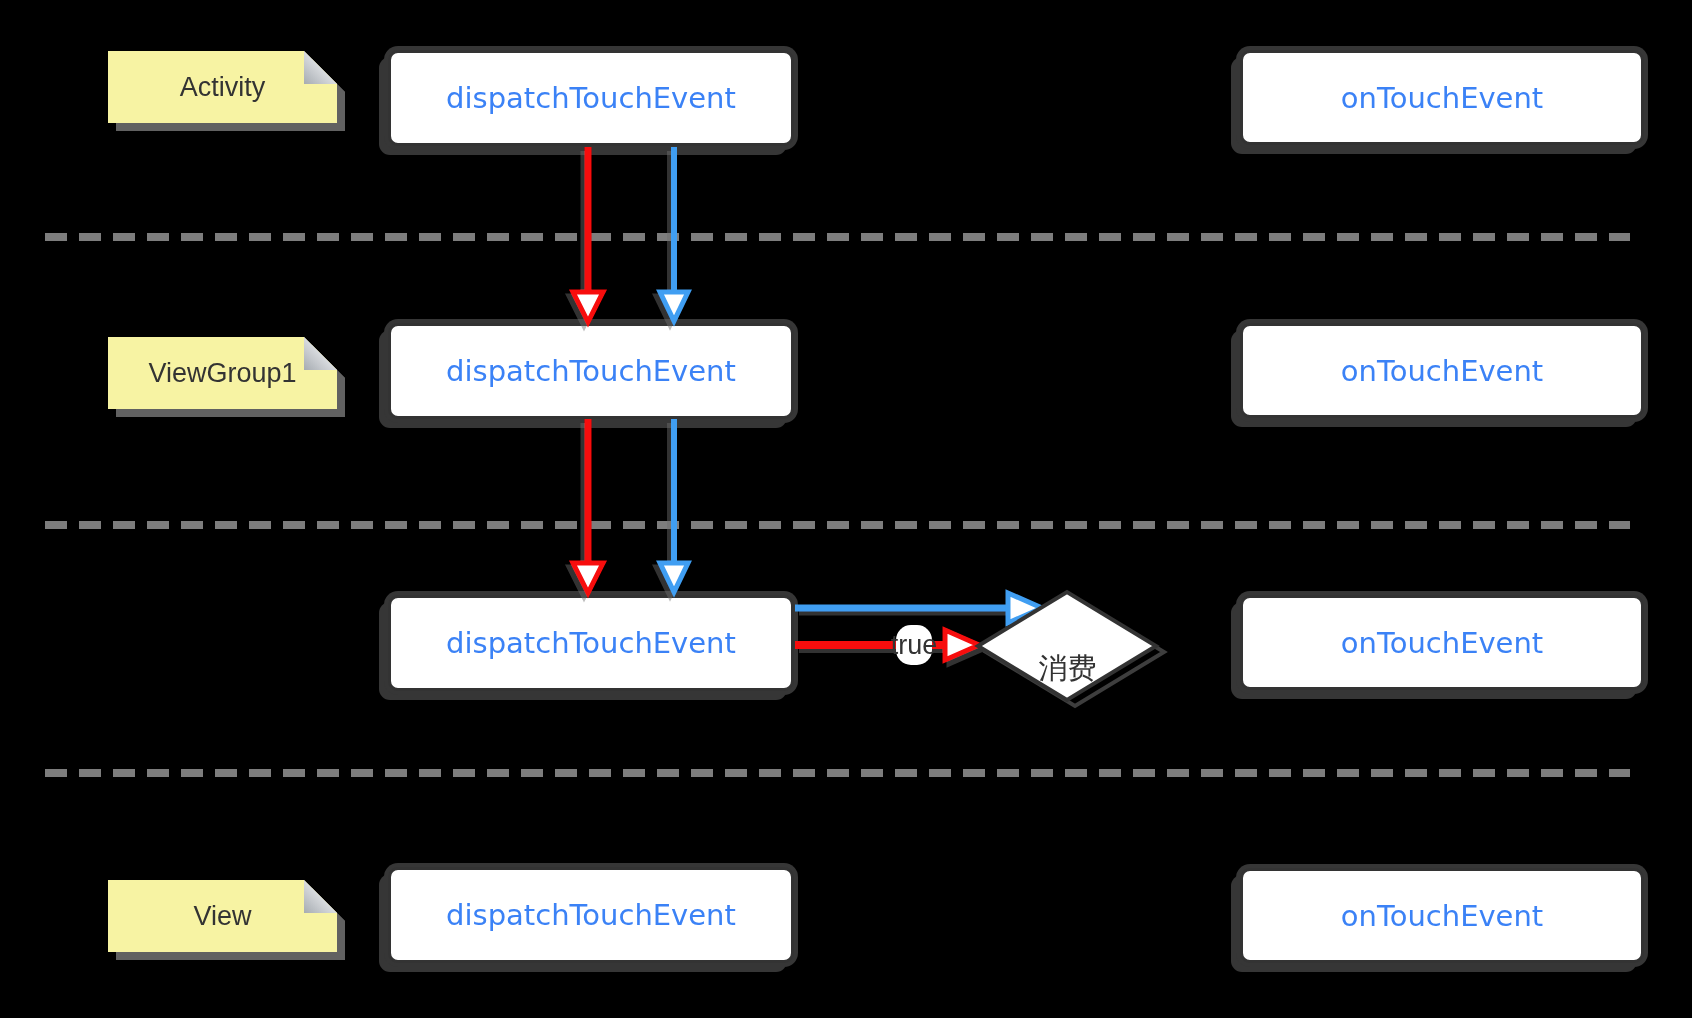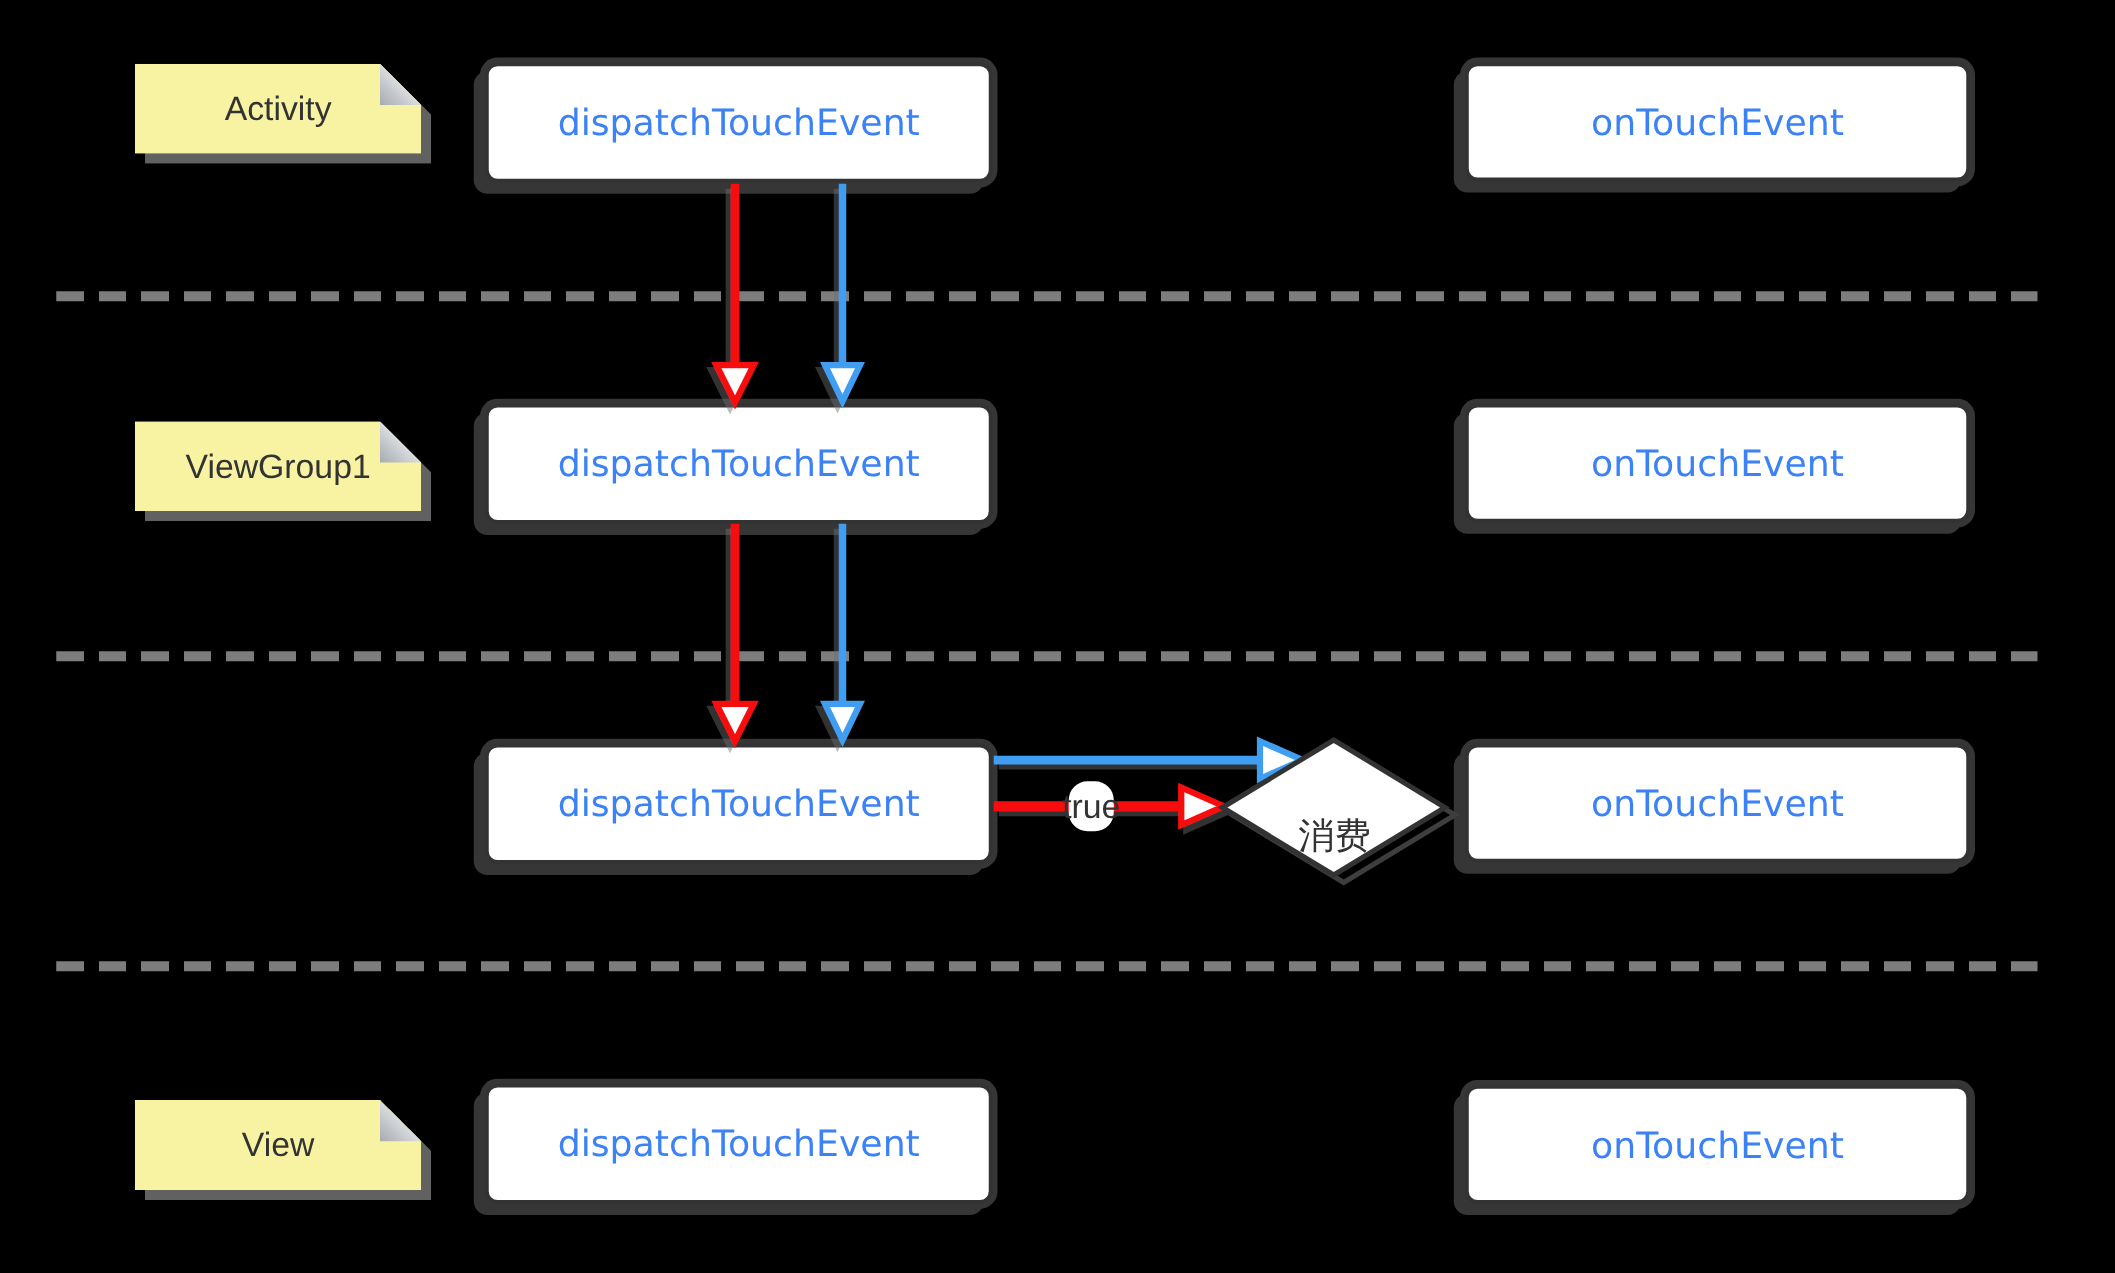--- a/index.html
+++ b/index.html
@@ -15,31 +15,31 @@
     display:flex;align-items:center;justify-content:center;
     font-family:"Liberation Sans",sans-serif;font-size:27px;color:#333;}
   .fold{position:absolute;top:0;right:0;width:33px;height:33px;
     background:linear-gradient(225deg,rgba(0,0,0,0) 0 50%,#d9dcdf 50%,#a6abb1 100%);}
   
   .node{position:absolute;background:#fff;border:3px solid #333;border-radius:10px;
     box-shadow:0 0 0 4px #363636,-8px 8px 0 1px #363636;
     display:flex;align-items:center;justify-content:center;
     font-size:29px;color:#3b82f6;box-sizing:border-box;}
   .mid{left:388px;width:406px;height:96px;}
-  .right{left:1172px;width:404px;height:95px;}
+  .right{left:1240px;width:404px;height:95px;}
   
   .sep{position:absolute;left:45px;width:1585px;height:8px;
     background:repeating-linear-gradient(90deg,#7d7d7d 0 22px,transparent 22px 34px);}
   
   #arrows{position:absolute;left:0;top:0;z-index:5;pointer-events:none;}
   
   .flow-label{position:absolute;z-index:6;background:#fff;color:#333;
     font-family:"Liberation Sans",sans-serif;font-size:27px;
     display:flex;align-items:center;justify-content:center;}
-  #true-label{left:855px;top:625px;width:36px;height:40px;border-radius:15px;}
+  #true-label{left:896px;top:625px;width:36px;height:40px;border-radius:15px;}
   #consume-label{left:1007px;top:629px;width:121px;height:36px;background:transparent;
     font-size:29px;z-index:7;margin-top:22px;}
 </style>
 </head>
 <body>
 
 <div id="canvas">
 
   <div class="sticky-wrap" style="top:51px">
     <div class="sticky">

